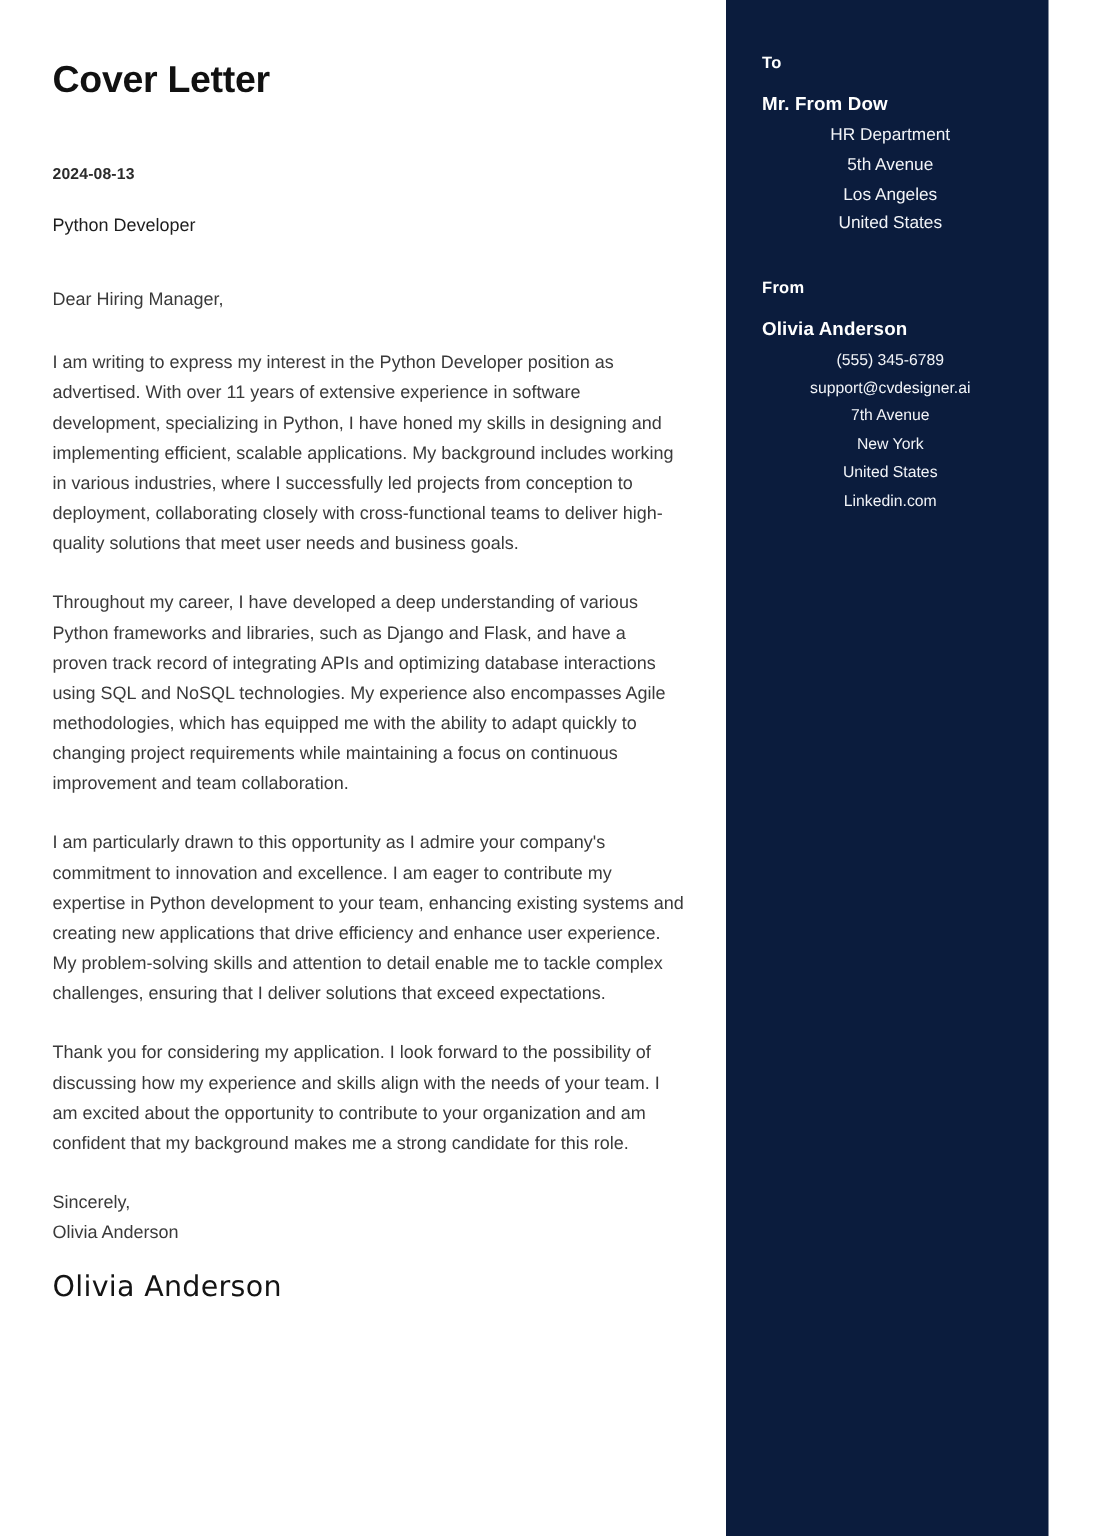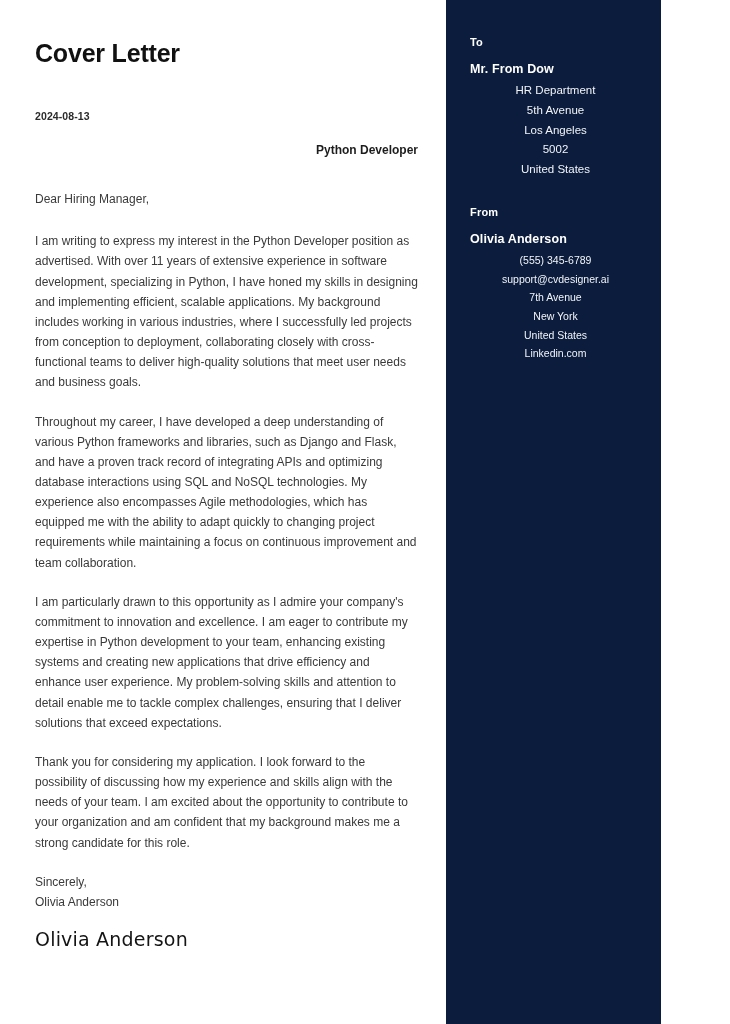--- a/index.html
+++ b/index.html
@@ -15,21 +15,21 @@
   }
   .page {
     position: relative;
     width: 730px;
     height: 1024px;
     background: #ffffff;
     display: flex;
   }
   
   .letter {
-    width: 446px;
+    width: 484px;
     height: 1024px;
     box-sizing: border-box;
     padding: 40px 28px 0 35px;
     background: #ffffff;
   }
   .doc-title {
     font-size: 25px;
     font-weight: bold;
     color: #111111;
     letter-spacing: -0.2px;
@@ -38,24 +38,23 @@
   }
   .meta-date {
     font-size: 10.5px;
     font-weight: bold;
     color: #2b2b2b;
     margin: 0 0 21px 0;
     letter-spacing: 0.1px;
   }
   .meta-role {
     font-size: 12px;
-    font-weight: bold;
+    font-weight: normal;
     color: #1d1d1d;
     margin: 0 0 33px 0;
-    text-align: right;
   }
   .salutation {
     font-size: 12px;
     color: #3a3a3a;
     margin: 0 0 22px 0;
     line-height: 1.65;
   }
   .para {
     font-size: 12px;
     color: #3a3a3a;
@@ -151,21 +150,20 @@
   </div>
 
   <div class="sidebar">
 
     <div class="side-section">
       <div class="side-label">To</div>
       <div class="side-name">Mr. From Dow</div>
       <div class="side-line">HR Department</div>
       <div class="side-line">5th Avenue</div>
       <div class="side-line">Los Angeles</div>
-      <div class="side-line">5002</div>
       <div class="side-line">United States</div>
     </div>
 
     <div class="side-section">
       <div class="side-label">From</div>
       <div class="side-name">Olivia Anderson</div>
       <div class="side-line small">(555) 345-6789</div>
       <div class="side-line small">support@cvdesigner.ai</div>
       <div class="side-line small">7th Avenue</div>
       <div class="side-line small">New York</div>

